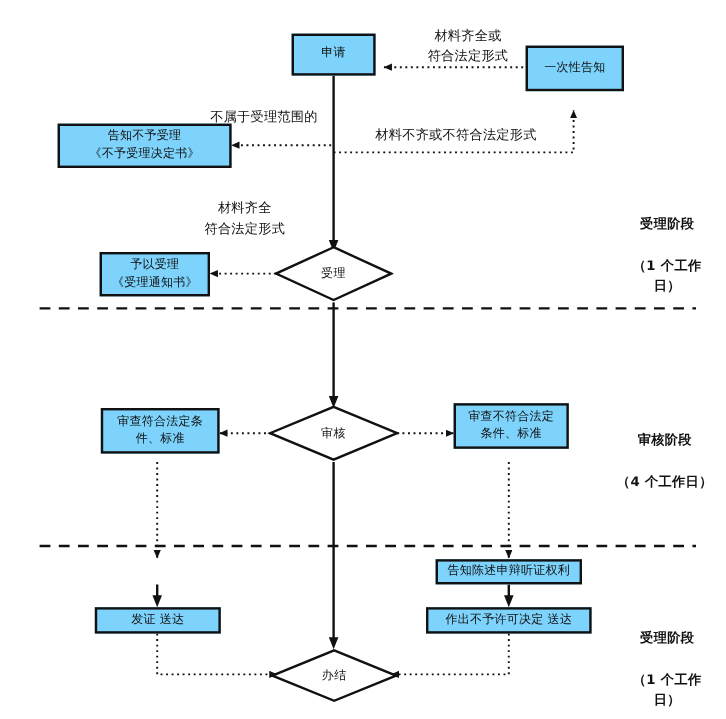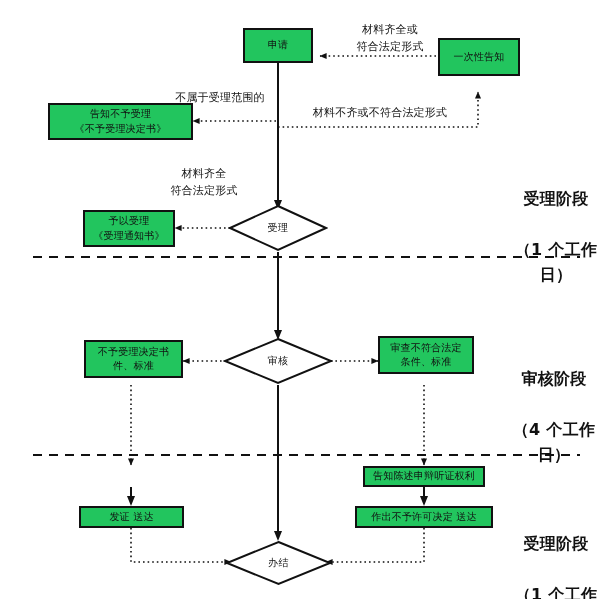--- a/index.html
+++ b/index.html
@@ -24,21 +24,21 @@
     left: 0;
     top: 0;
     width: 605px;
     height: 599px;
     pointer-events: none;
   }
   
   .node {
     position: absolute;
     box-sizing: border-box;
-    background: #22c55e;
+    background: #7dd3fc;
     border: 2px solid #111111;
     display: flex;
     align-items: center;
     justify-content: center;
     text-align: center;
     line-height: 1.45;
     font-size: 10px;
     letter-spacing: 0.2px;
     z-index: 3;
   }
@@ -78,21 +78,21 @@
     font-size: 11px;
     line-height: 1.5;
     text-align: center;
     white-space: pre-line;
     letter-spacing: 0.2px;
     color: #111111;
     z-index: 2;
   }
   .stage {
     position: absolute;
-    font-size: 16px;
+    font-size: 11px;
     line-height: 1.6;
     text-align: center;
     white-space: pre-line;
     letter-spacing: 0.3px;
     font-weight: bold;
     color: #111111;
     z-index: 2;
   }
 </style>
 </head>
@@ -161,21 +161,21 @@
   <div class="node" style="left:438px; top:38px; width:82px; height:38px;">
     <span class="inner">一次性告知</span>
   </div>
 
   <div class="node" style="left:83px; top:210px; width:92px; height:37px;">
     <span class="inner">予以受理
 《受理通知书》</span>
   </div>
 
   <div class="node" style="left:84px; top:340px; width:99px; height:38px;">
-    <span class="inner">不予受理决定书
+    <span class="inner">审查符合法定条
 件、标准</span>
   </div>
 
   <div class="node" style="left:378px; top:336px; width:96px; height:38px;">
     <span class="inner">审查不符合法定
 条件、标准</span>
   </div>
 
 
   <div class="node" style="left:79px; top:506px; width:105px; height:22px;">

